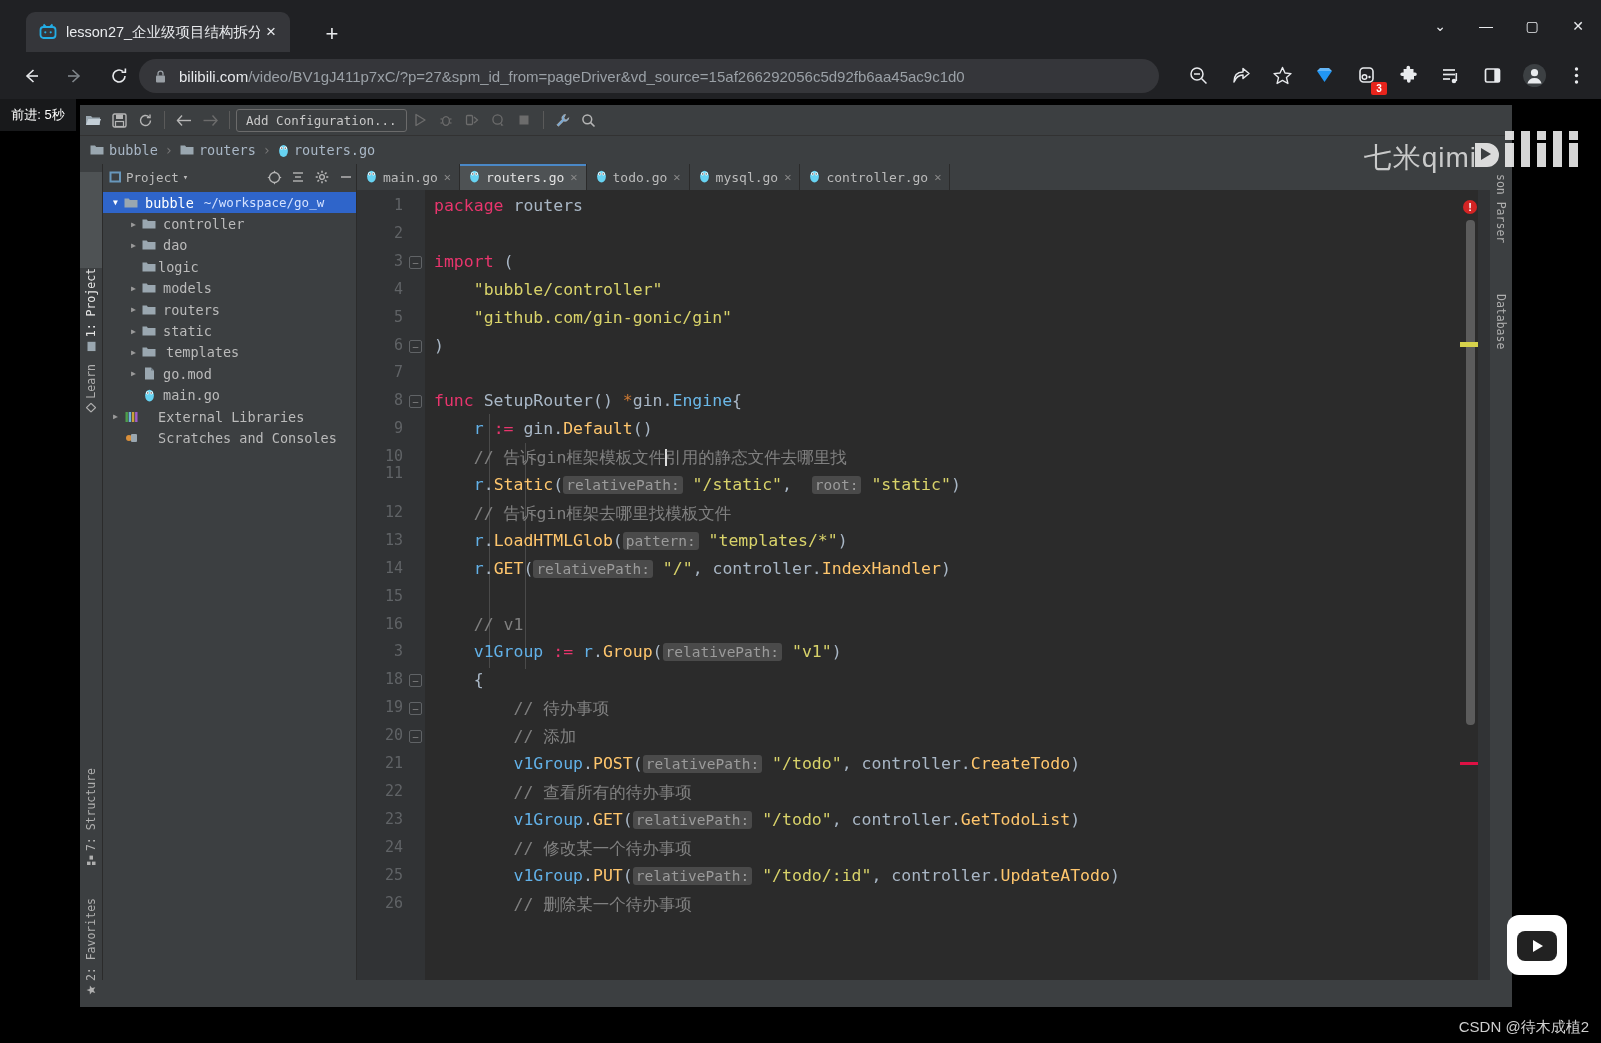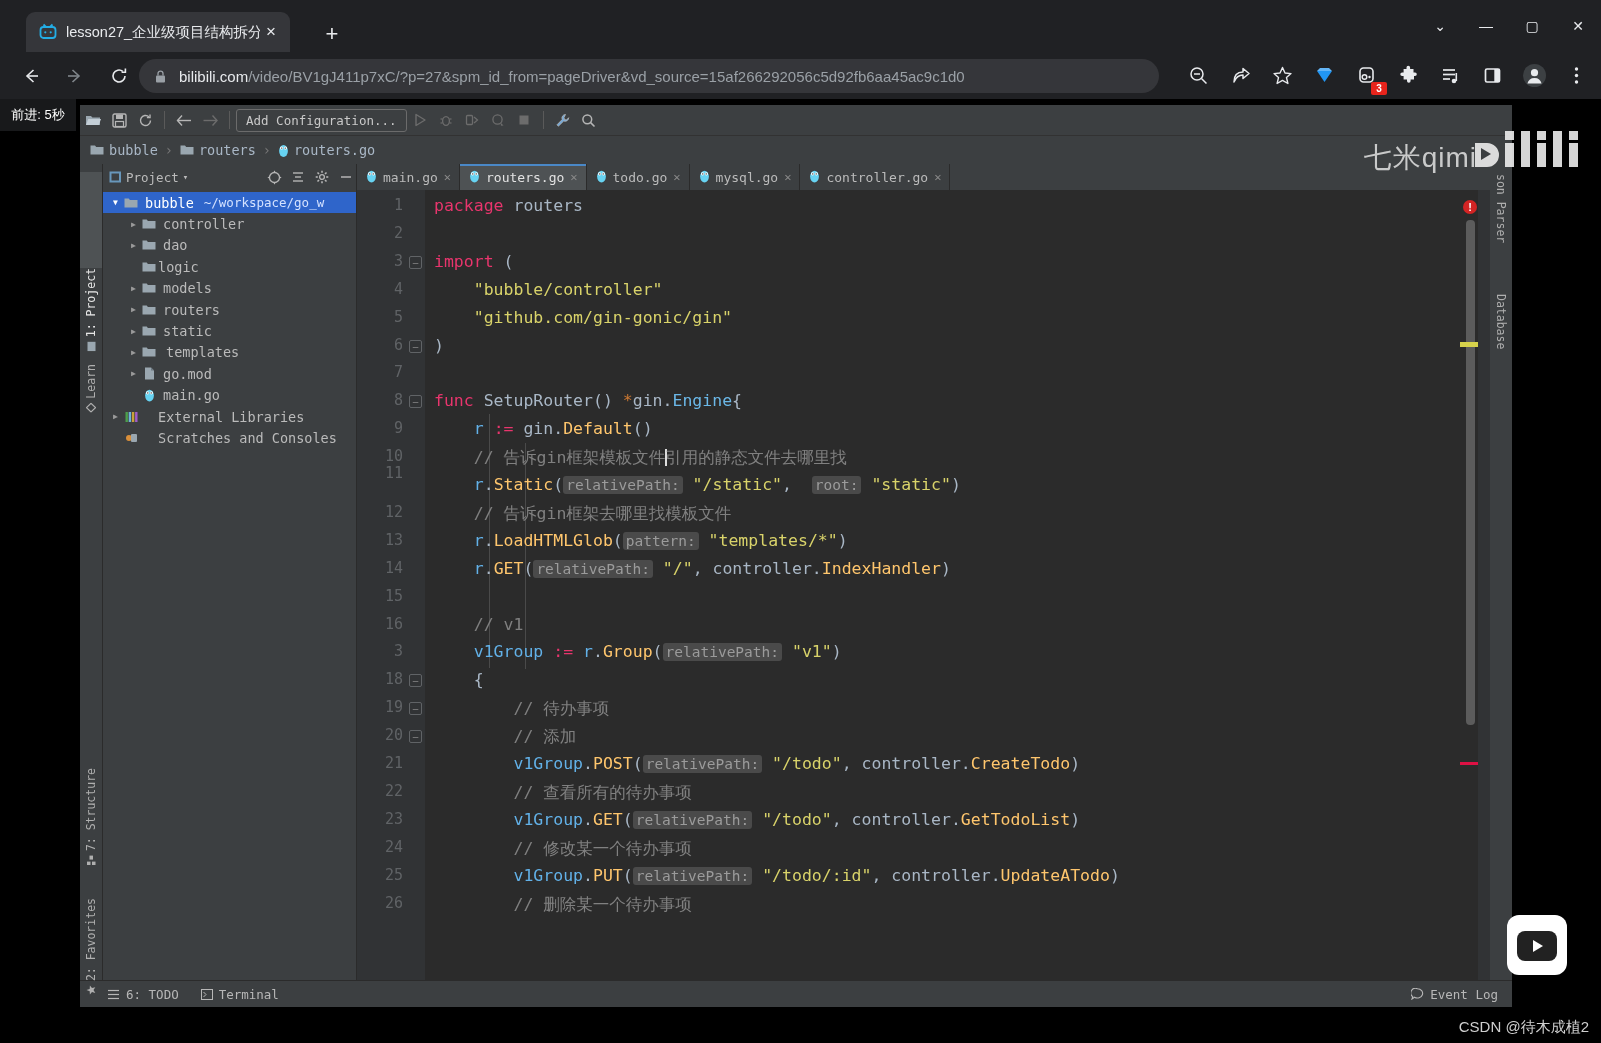--- a/index.html
+++ b/index.html
@@ -719,45 +719,20 @@
             <div class="errdot">!</div>
           </div>
         </div>
 
         <div class="rrail">
           <div class="vlabel2" style="top:10px">son Parser</div>
           <div class="vlabel2" style="top:130px">Database</div>
         </div>
       </div>
 
-      <div class="ide-bottom">
-        <span class="bb">
-          <svg width="12" height="11" viewBox="0 0 12 11">
-              <g stroke="#b7b7b7" stroke-width="1.2">
-                <line x1="0" y1="1.5" x2="11" y2="1.5"></line>
-                <line x1="0" y1="5.5" x2="11" y2="5.5"></line>
-                <line x1="0" y1="9.5" x2="11" y2="9.5"></line>
-              </g>
-            </svg>
-          <span>6: TODO</span>
-        </span>
-        <span class="bb">
-          <svg width="12" height="11" viewBox="0 0 12 11">
-              <rect x="0.5" y="0.5" width="11" height="10" fill="none" stroke="#b7b7b7" stroke-width="1"></rect>
-              <path d="M2.5 3 L5 5.5 L2.5 8" fill="none" stroke="#b7b7b7" stroke-width="1"></path>
-            </svg>
-          <span>Terminal</span>
-        </span>
-        <span class="right">
-          <svg width="13" height="12" viewBox="0 0 13 12">
-              <path d="M6.5 0.8 a5.2 4.6 0 1 1 -3 8.4 L1 11 L1.7 8.6 A4.6 4.6 0 0 1 6.5 0.8Z" fill="none" stroke="#b7b7b7" stroke-width="1.1"></path>
-            </svg>
-          <span>Event Log</span>
-        </span>
-      </div>
 
     </div>
 
     <div class="wm-qimi">七米qimi</div>
     <div class="wm-bili">
       <svg width="128" height="46" viewBox="0 0 128 46">
         <path d="M4 8 L4 40 L16 40 a12 12 0 0 0 0 -24 L4 16Z" fill="#e9e9e9"></path>
         <path d="M10 21 L20 27 L10 33Z" fill="#3c3f41"></path>
         <rect x="34" y="16" width="9" height="24" fill="#e9e9e9"></rect>
         <rect x="34" y="4" width="9" height="9" fill="#e9e9e9"></rect>

